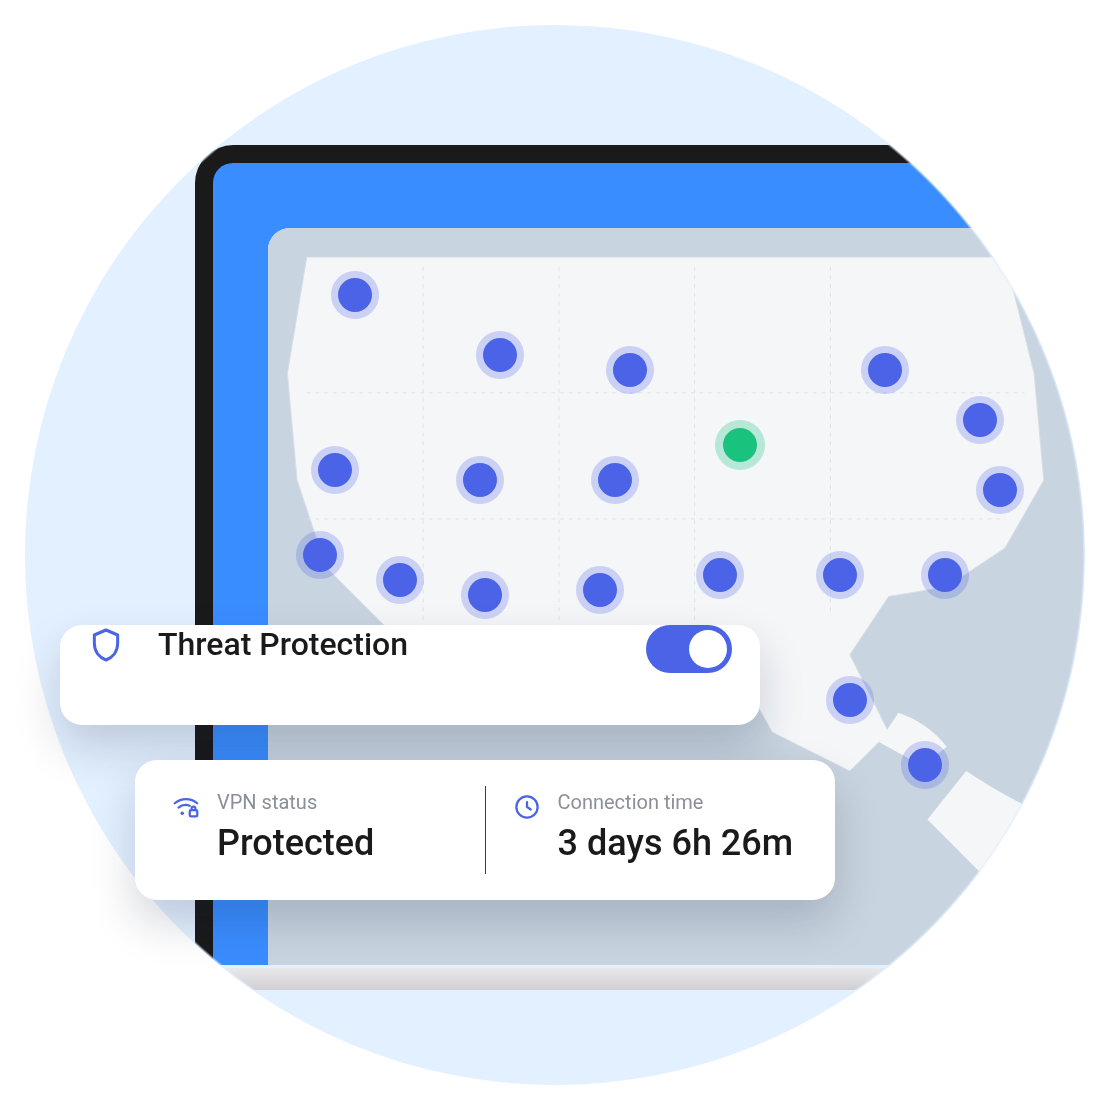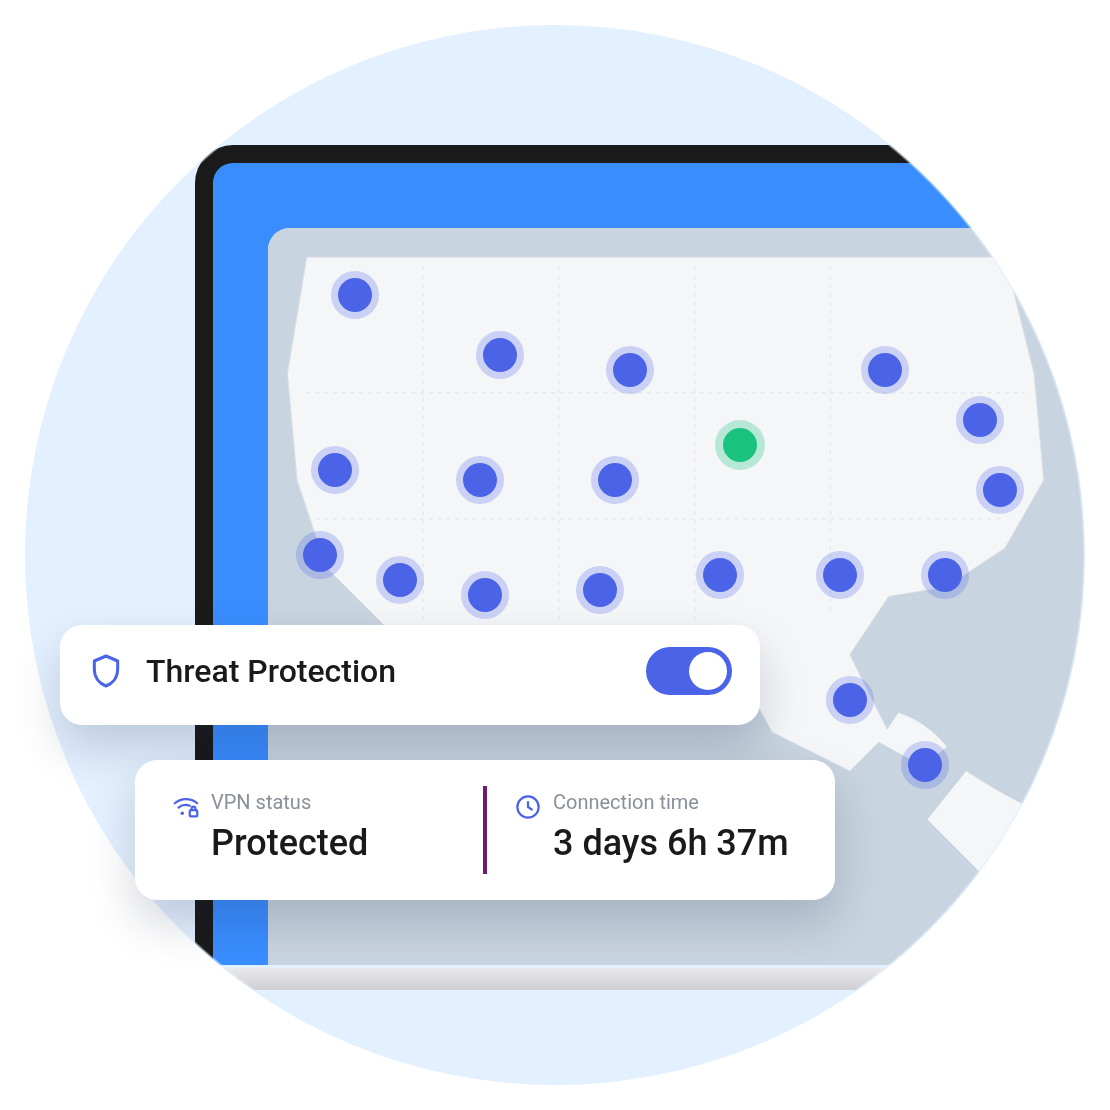--- a/index.html
+++ b/index.html
@@ -92,23 +92,23 @@
     border-radius: 22px;
     box-shadow: 0 22px 45px rgba(14,30,60,0.18);
   }
 
   .threat-card {
     left: 60px;
     top: 625px;
     width: 700px;
     height: 100px;
     display: flex;
-    align-items: center;
+    align-items: flex-start;
     padding: 0 28px 8px 26px;
-    gap: 20px;
+    gap: 32px;
   }
   .threat-card .label {
     font-size: 32px;
     font-weight: 500;
     color: #1a1a1a;
     flex: 1;
   }
   .shield { width: 40px; height: 40px; flex: 0 0 40px; }
 
   .toggle {
@@ -132,24 +132,24 @@
     width: 700px;
     height: 140px;
     display: flex;
     align-items: stretch;
     padding: 26px 10px;
   }
   .status-col {
     flex: 1;
     display: flex;
     align-items: flex-start;
-    gap: 10px;
+    gap: 16px;
     padding: 4px 26px;
   }
-  .status-col + .status-col { border-left: 4px solid #701a75; }
+  .status-col + .status-col { border-left: 1px solid #701a75; }
   .status-icon { width: 30px; height: 30px; flex: 0 0 30px; margin-top: 2px; }
   .status-text .k {
     font-size: 20px;
     color: #8a8f98;
     margin-bottom: 8px;
   }
   .status-text .v {
     font-size: 36px;
     font-weight: 500;
     color: #1a1a1a;
@@ -248,16 +248,16 @@
   </div>
   <div class="status-col">
     <svg class="status-icon" viewBox="0 0 24 24">
       <g fill="none" stroke="#4a63e7" stroke-width="1.8" stroke-linecap="round">
         <circle cx="12" cy="12" r="8.5"></circle>
         <path d="M12 8v4l3 2"></path>
       </g>
     </svg>
     <div class="status-text">
       <div class="k">Connection time</div>
-      <div class="v">3 days 6h 37m</div>
+      <div class="v">3 days 6h 26m</div>
     </div>
   </div>
 </div>
 
 </body></html>

